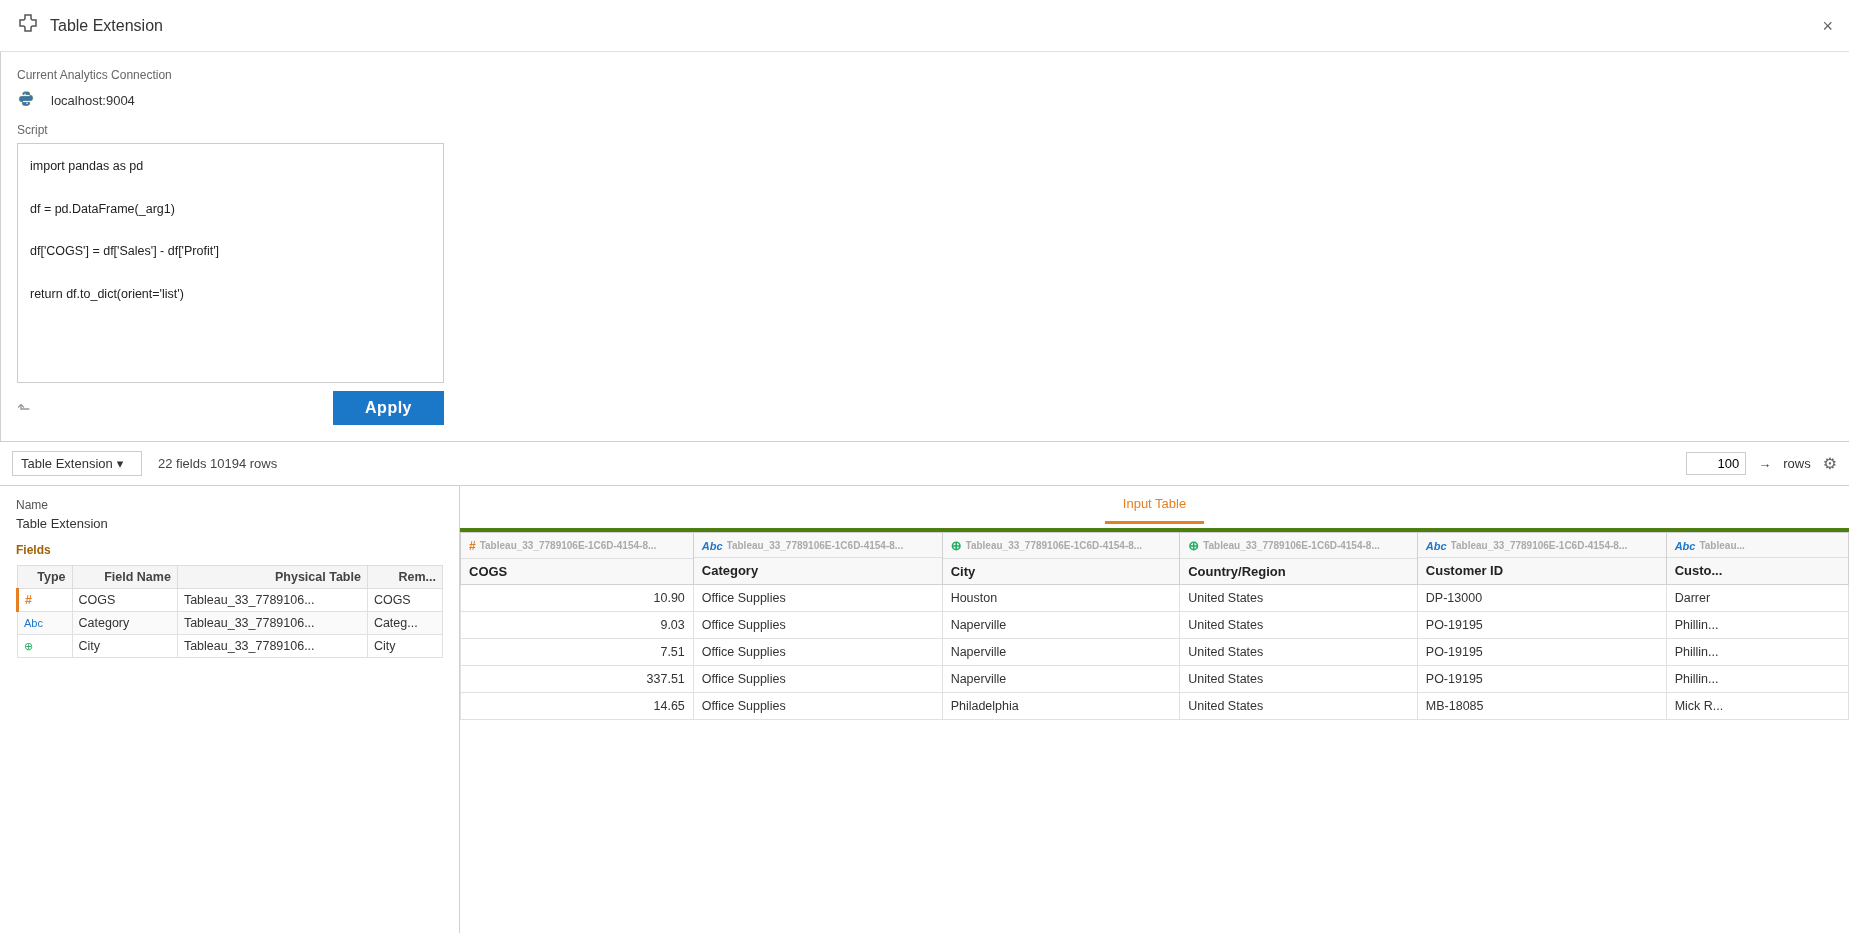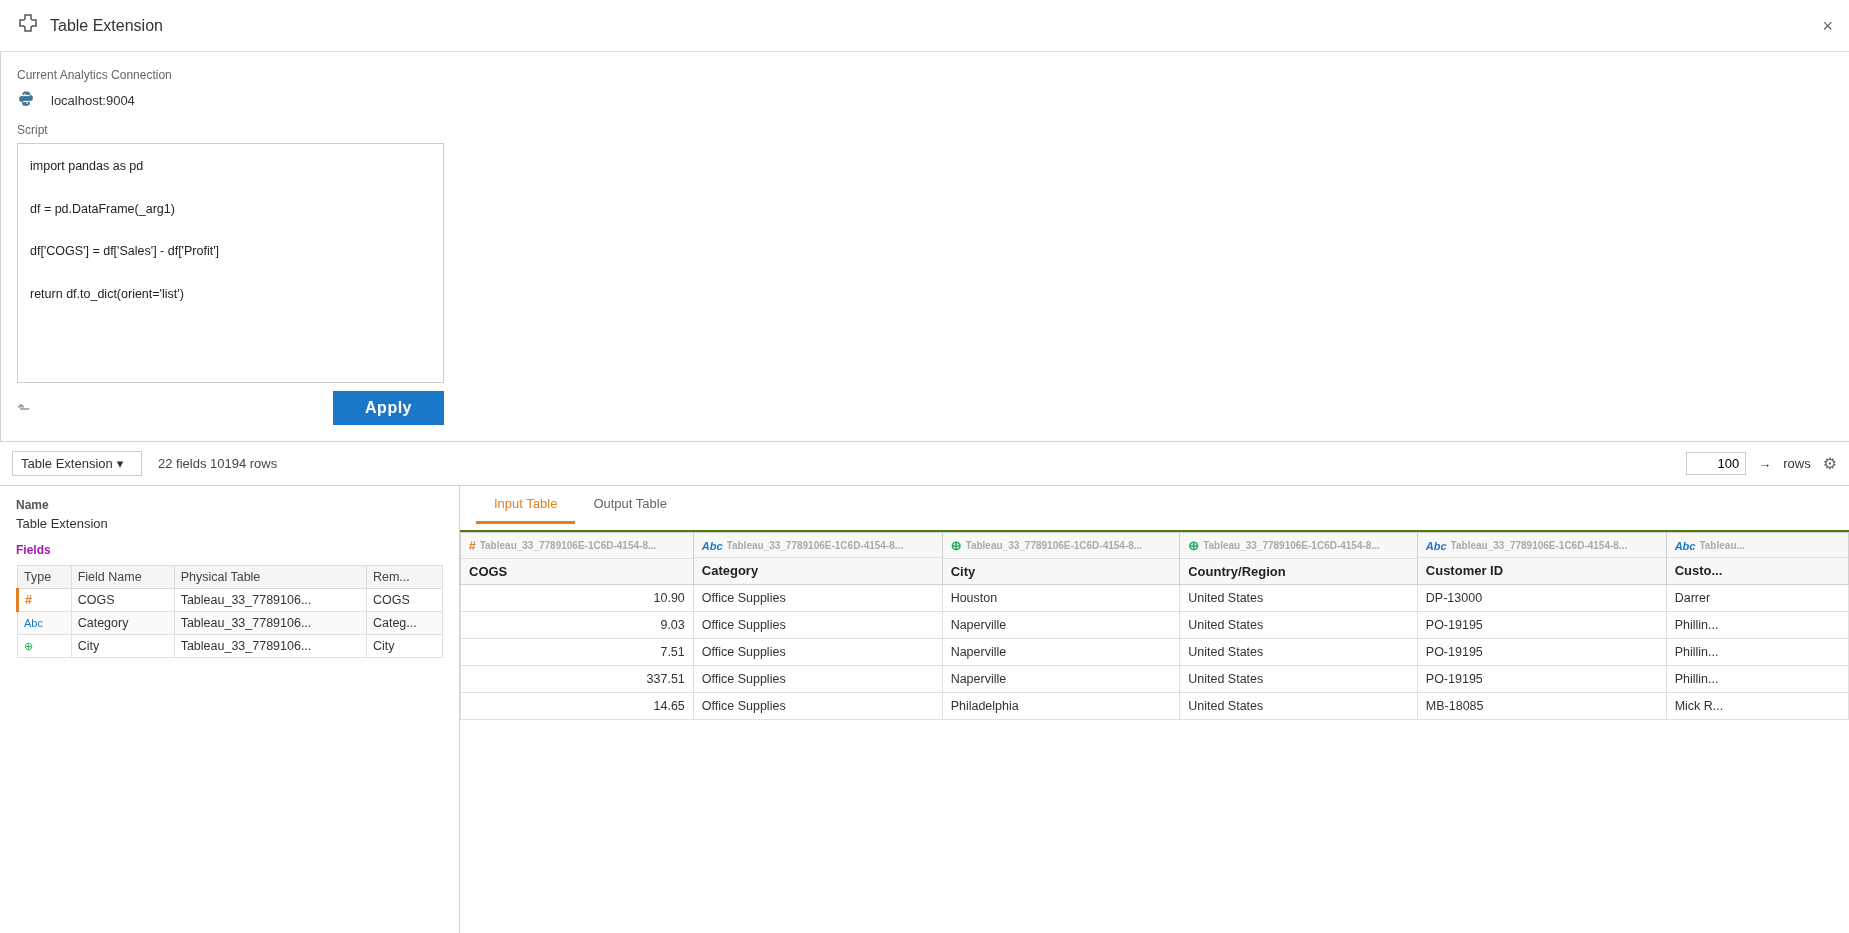--- a/index.html
+++ b/index.html
@@ -72,44 +72,44 @@
 
     
     .bottom-area { display: flex; height: calc(933px - 52px - 390px - 44px); }
 
     
     .left-sidebar {
       width: 460px; border-right: 1px solid #d0d0d0; display: flex; flex-direction: column;
       background: #fff;
     }
     .sidebar-header { padding: 12px 16px 0; }
-    .sidebar-section-title { font-size: 12px; font-weight: 700; color: #555; margin-bottom: 4px; }
+    .sidebar-section-title { font-size: 12px; font-weight: 400; color: #555; margin-bottom: 4px; }
     .sidebar-value { font-size: 13px; margin-bottom: 12px; }
     .fields-section { padding: 0 16px; }
-    .fields-title { font-size: 12px; font-weight: 600; color: #a21caf; margin-bottom: 8px; }
+    .fields-title { font-size: 12px; font-weight: 600; color: #a16207; margin-bottom: 8px; }
     .fields-table { width: 100%; border-collapse: collapse; font-size: 12.5px; }
     .fields-table th {
-      text-align: left; padding: 4px 6px; background: #f5f5f5;
-      border: 1px solid #ddd; font-weight: 400; color: #444;
+      text-align: right; padding: 4px 6px; background: #f5f5f5;
+      border: 1px solid #ddd; font-weight: 700; color: #444;
     }
     .fields-table td { padding: 4px 6px; border: 1px solid #e0e0e0; }
     .fields-table tr:nth-child(odd) td { background: #fff; }
     .fields-table tr:nth-child(even) td { background: #fafafa; }
     .type-hash { color: #e67e22; font-weight: bold; }
     .type-abc { color: #1b77c8; font-size: 11px; }
     .type-globe { color: #27ae60; font-size: 11px; }
     .row-highlight { border-left: 3px solid #e67e22; }
 
     
     .right-data { flex: 1; display: flex; flex-direction: column; overflow: hidden; }
 
     
     .tabs-bar {
-      display: flex; align-items: flex-start; padding: 0 16px;
-      border-bottom: 2px solid #4d7c0f; height: 46px;
+      display: flex; align-items: center; padding: 0 16px;
+      border-bottom: 4px solid #4d7c0f; height: 46px; flex-direction: column;
     }
     .tab {
       padding: 10px 18px; cursor: pointer; font-size: 13px; color: #666;
       border-bottom: 3px solid transparent; margin-bottom: -2px;
     }
     .tab.active { color: #e67e22; border-bottom: 3px solid #e67e22; font-weight: 500; }
 
     
     .data-table-wrap { flex: 1; overflow: auto; }
     .data-table { border-collapse: collapse; font-size: 12.5px; width: 100%; }

